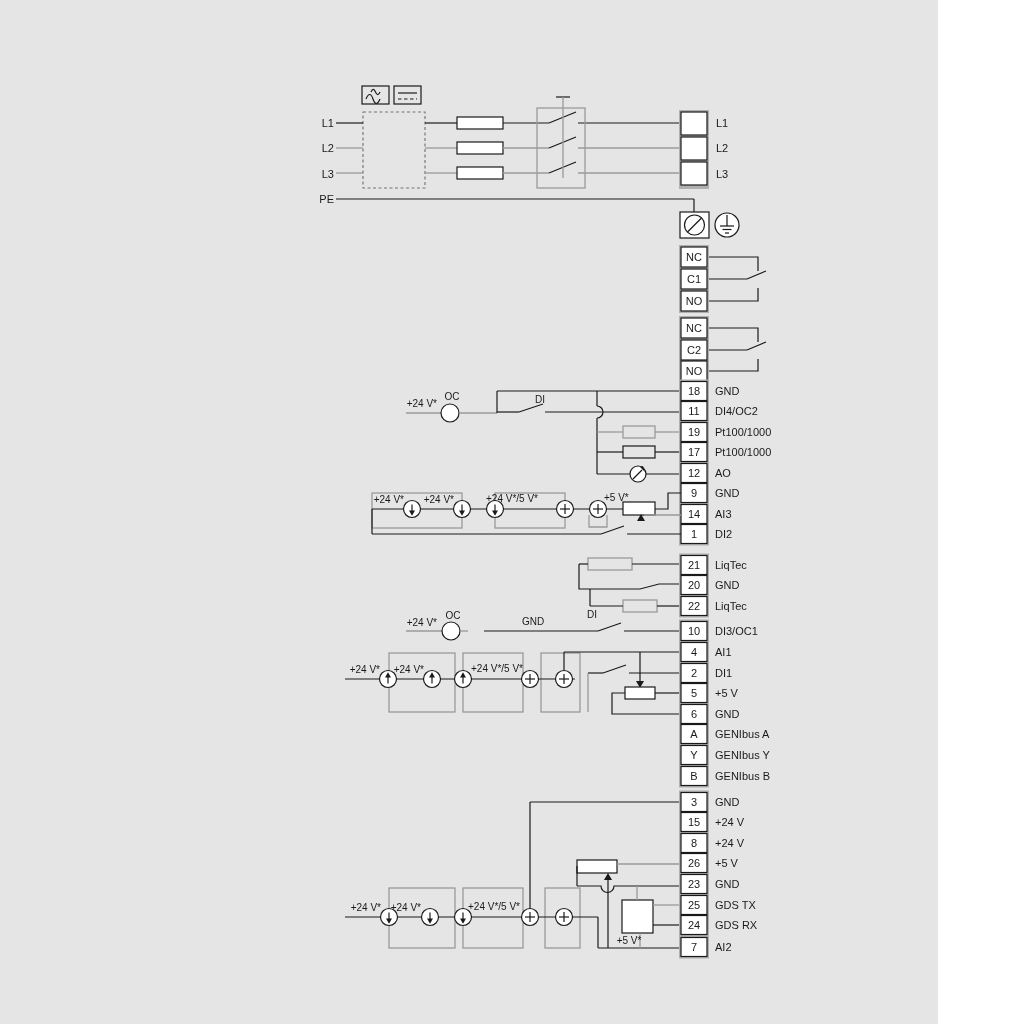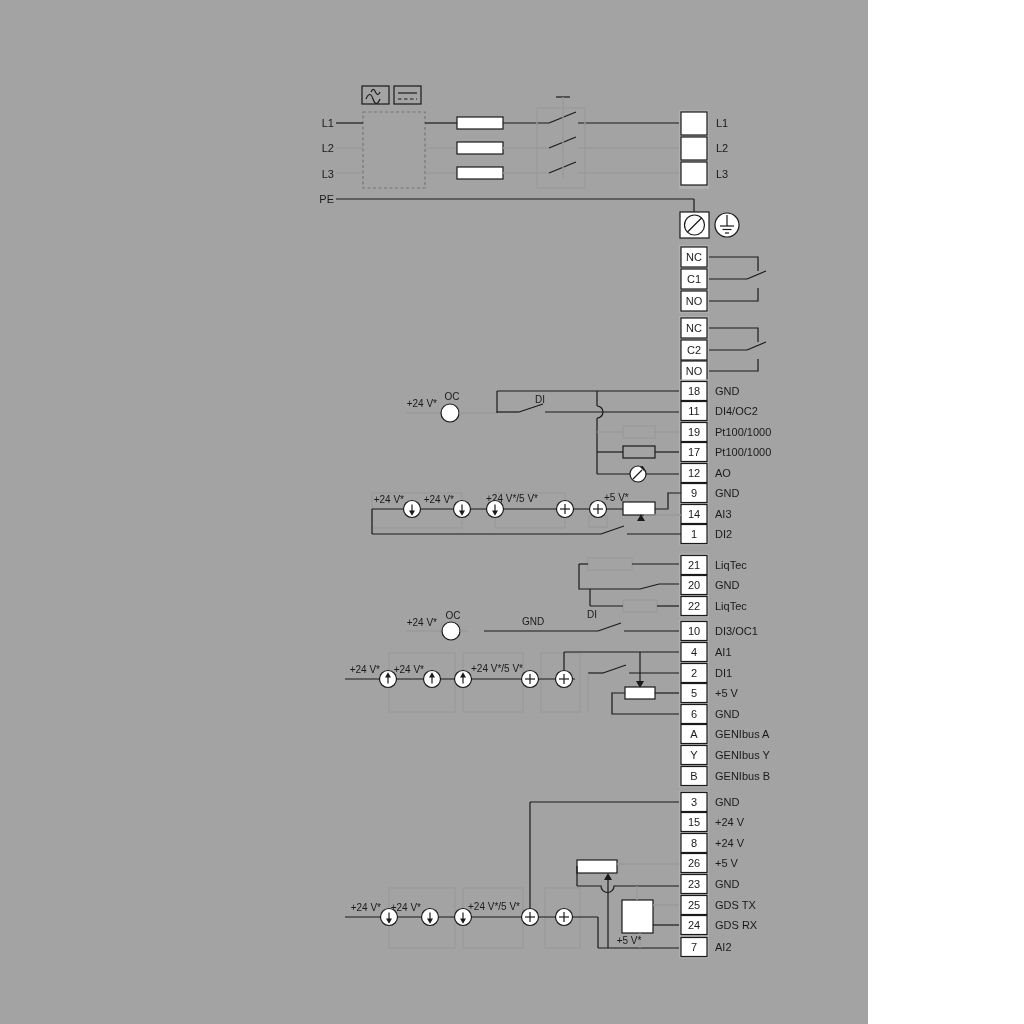--- a/index.html
+++ b/index.html
@@ -1,16 +1,16 @@
 <!DOCTYPE html>
 <html><head>
 <meta charset="utf-8">
 <style>
   html,body{margin:0;padding:0;background:#ffffff;}
-  .page{width:868px;height:1024px;position:relative;background:#a3a3a3;overflow:hidden;}
+  .page{width:938px;height:1024px;position:relative;background:#e5e5e5;overflow:hidden;}
   svg text{font-family:"Liberation Sans",sans-serif;fill:#1a1a1a;}
   .t11{font-size:11px;}
   .t10{font-size:10px;}
   .num{text-anchor:middle;}
   .end{text-anchor:end;}
   .mid{text-anchor:middle;}
   .k{stroke:#1a1a1a;fill:none;stroke-width:1.2;}
   .g{stroke:#9a9a9a;fill:none;stroke-width:1.3;}
   .kf{stroke:#1a1a1a;fill:#ffffff;stroke-width:1.2;}
   .cell{fill:#ffffff;stroke:#1a1a1a;stroke-width:1.2;}

